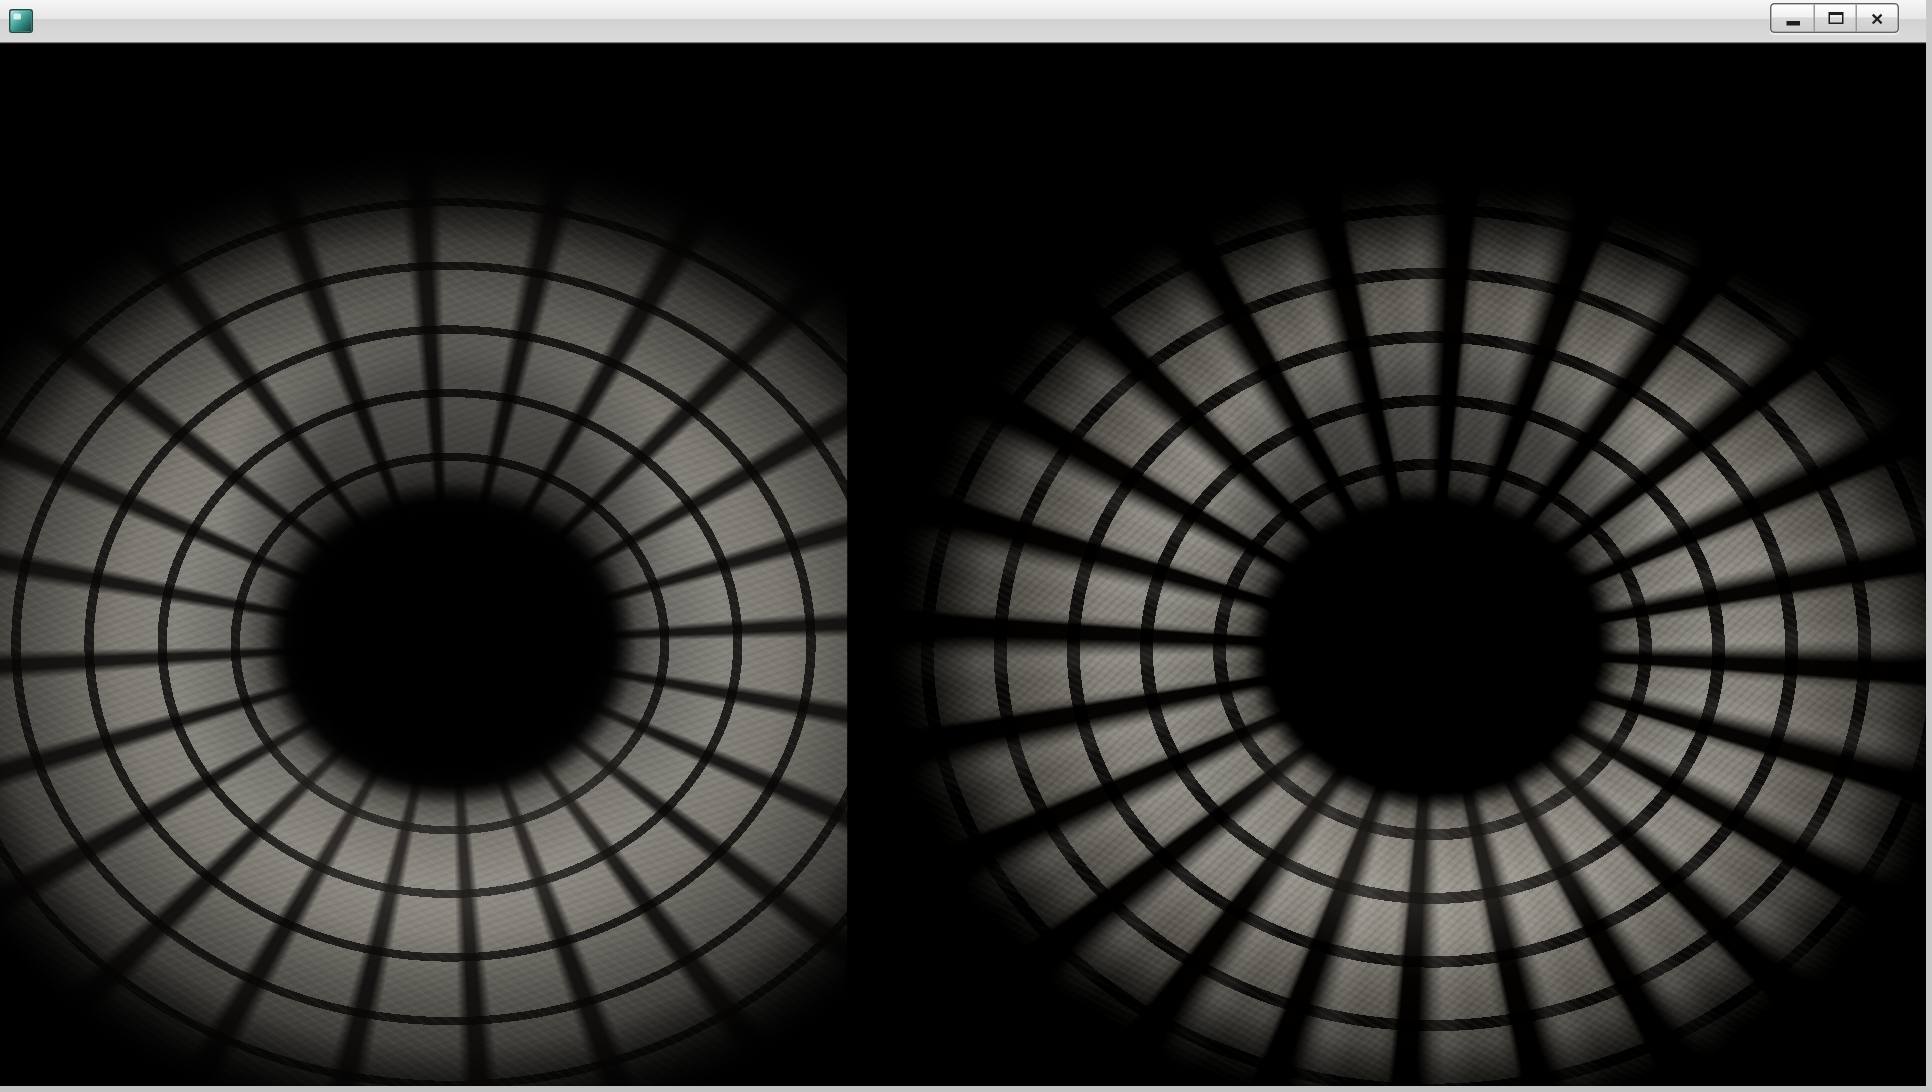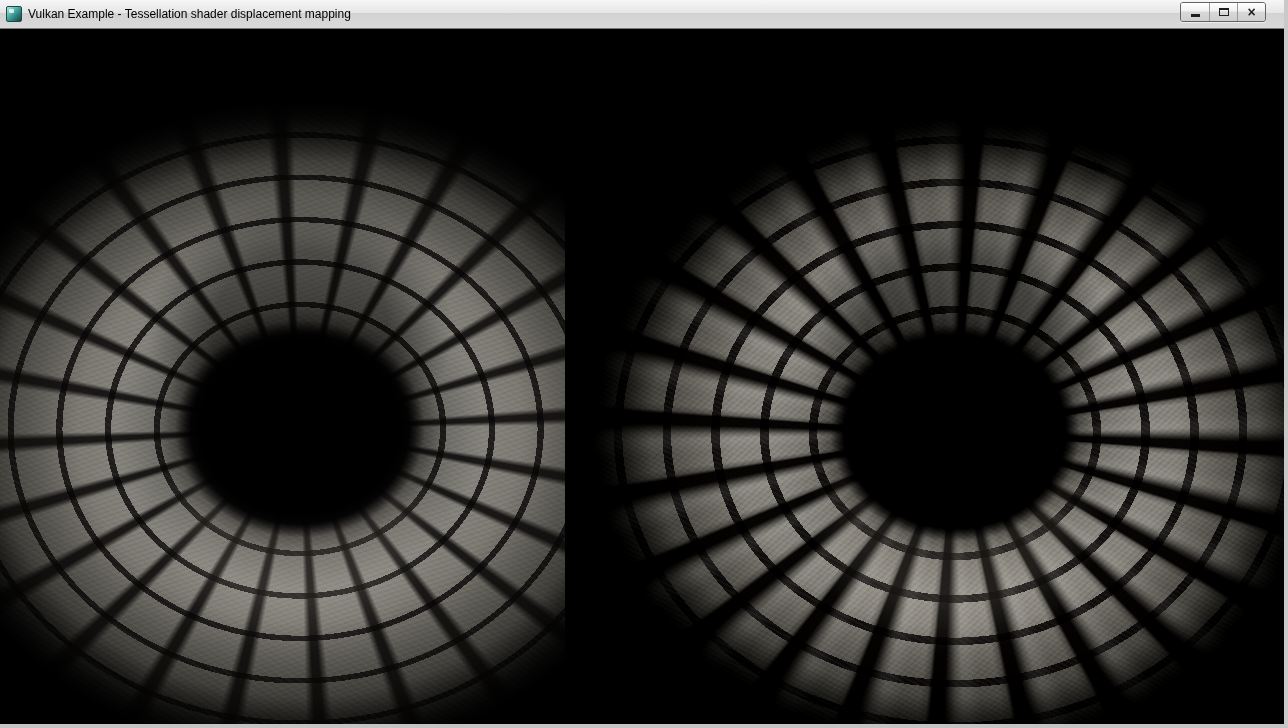--- a/index.html
+++ b/index.html
@@ -88,21 +88,20 @@
       radial-gradient(140% 120% at 50% 60%, rgba(0,0,0,0) 55%, rgba(0,0,0,.45) 82%, rgba(0,0,0,.8) 100%);
   }
 </style>
 </head>
 <body>
 
 <div class="window">
 
   <div class="titlebar">
     <div class="app-icon"></div>
-    <span class="title">Vulkan Example - Tessellation shader displacement mapping</span>
     <div class="controls">
       <button class="ctl">
         <span class="glyph-min"></span>
       </button>
       <button class="ctl">
         <span class="glyph-max"></span>
       </button>
       <button class="ctl">
         <span class="glyph-close">×</span>
       </button>

